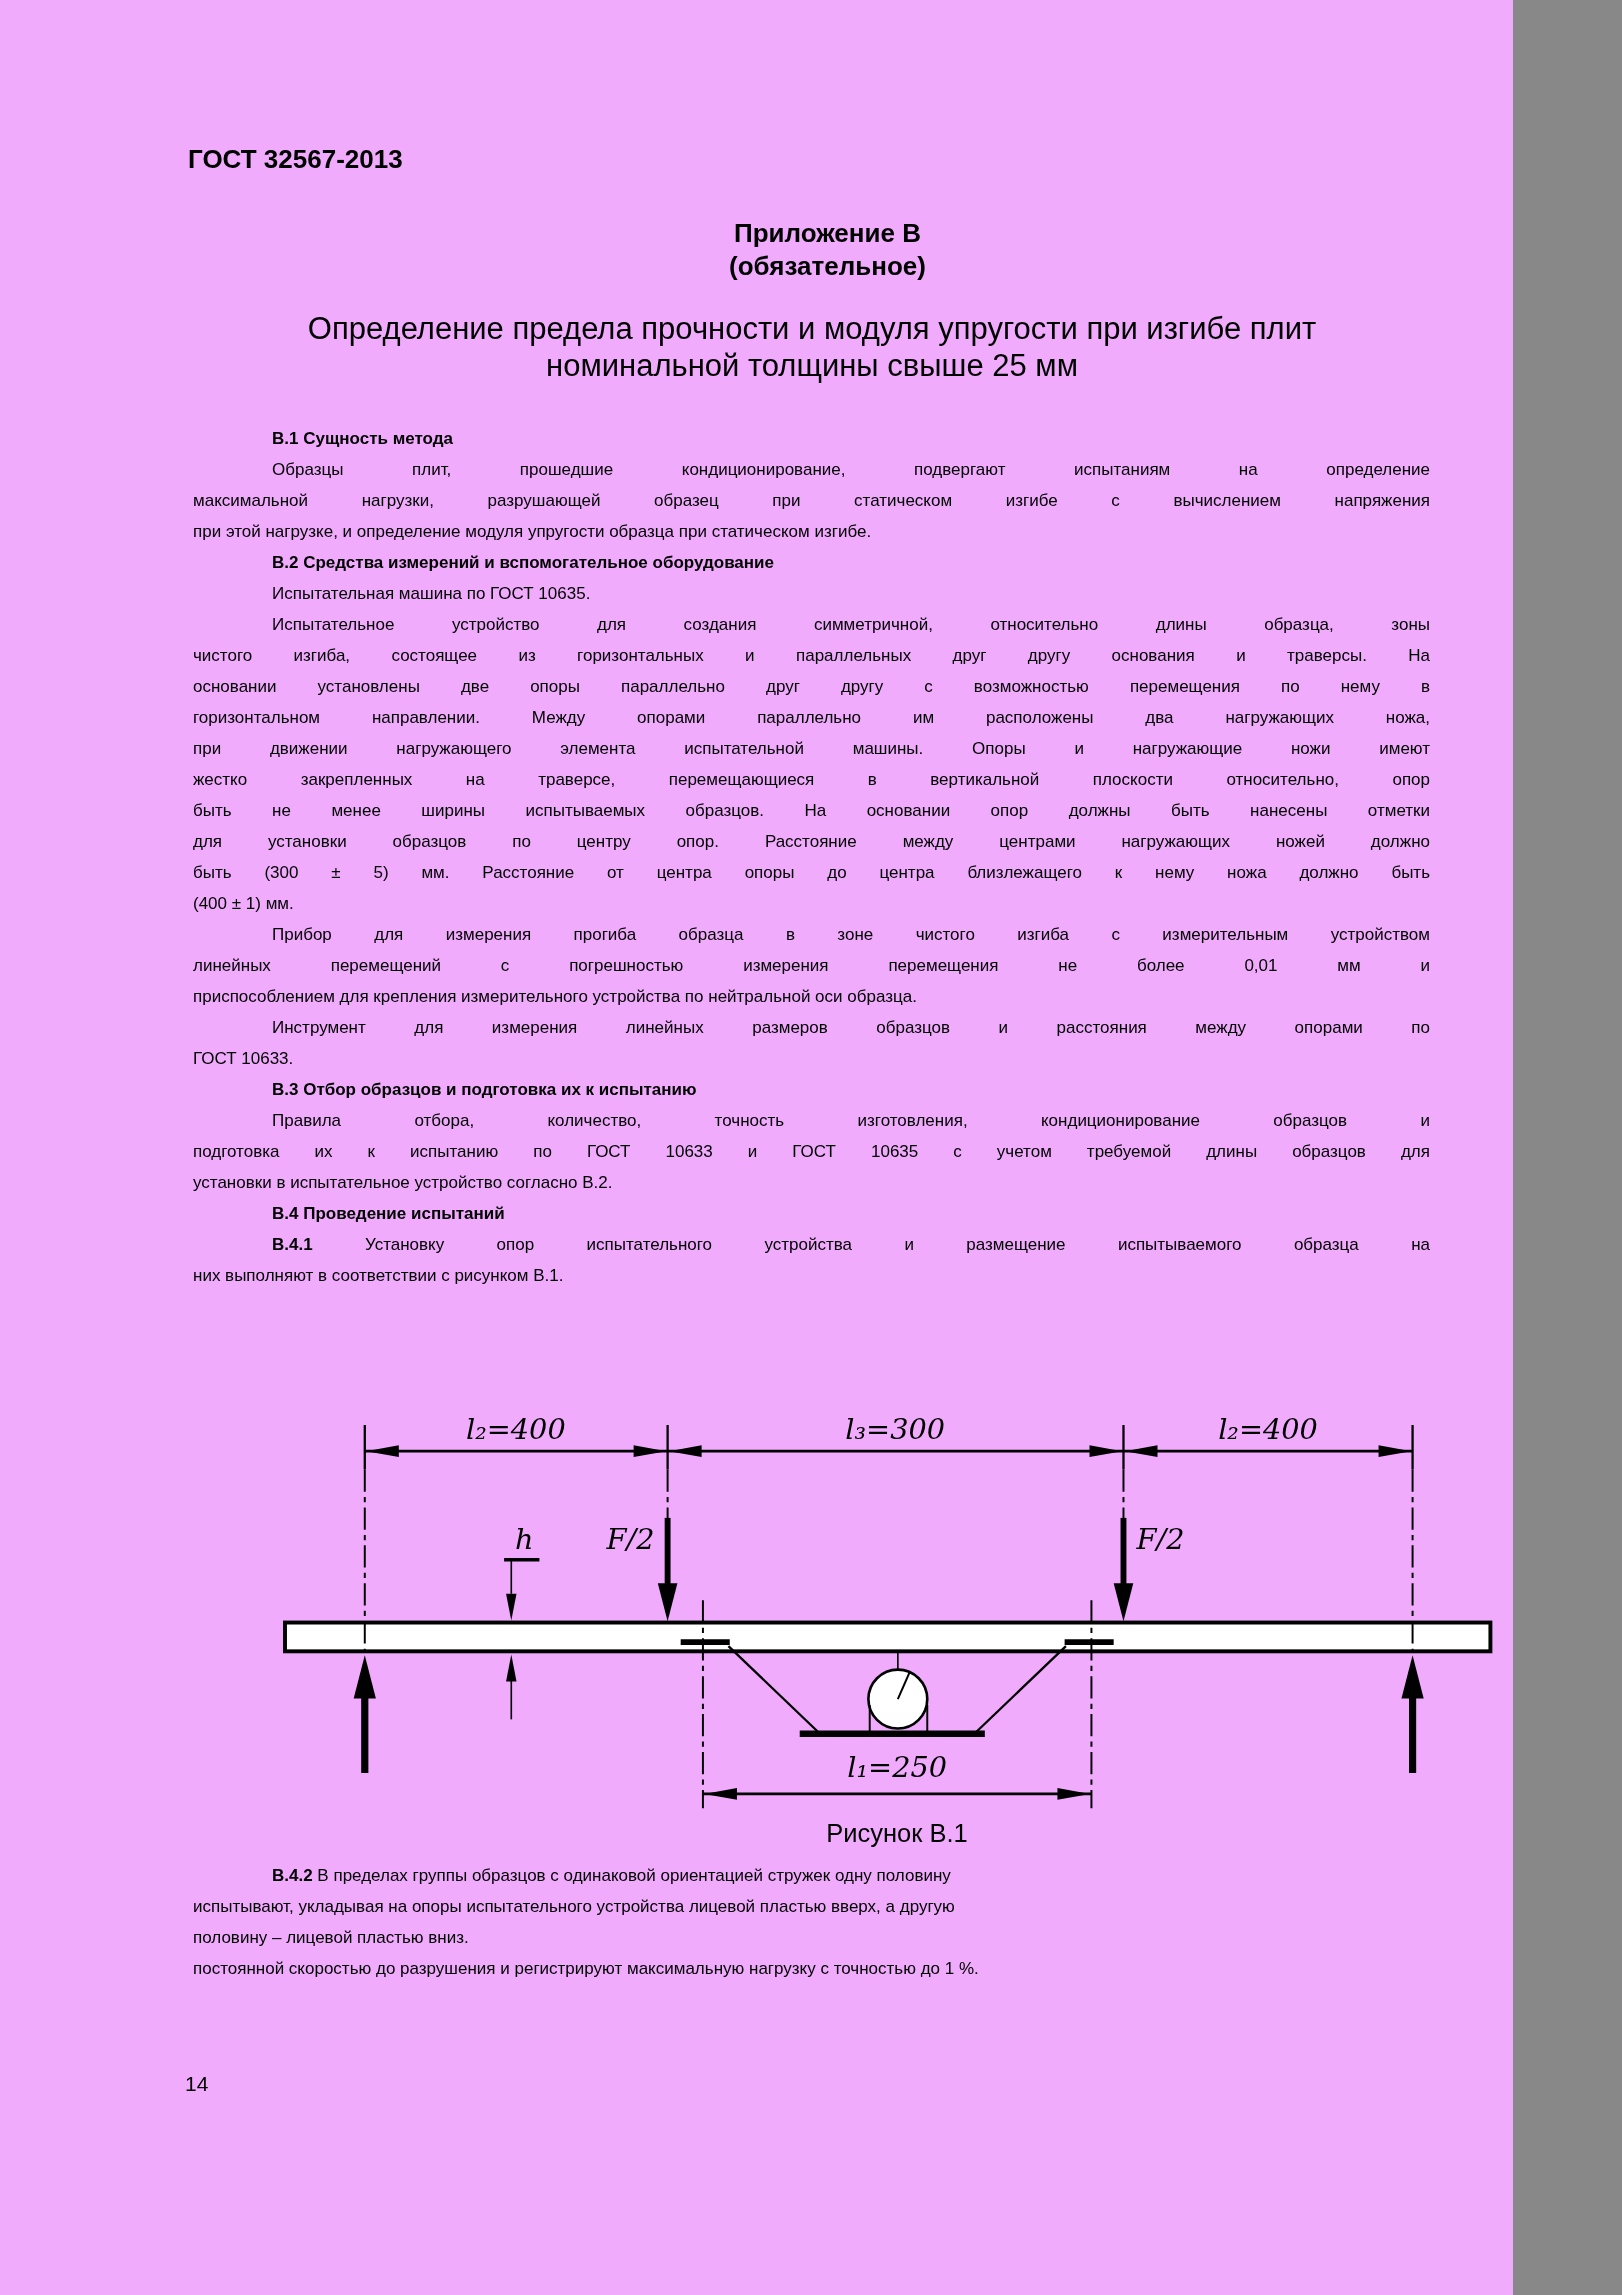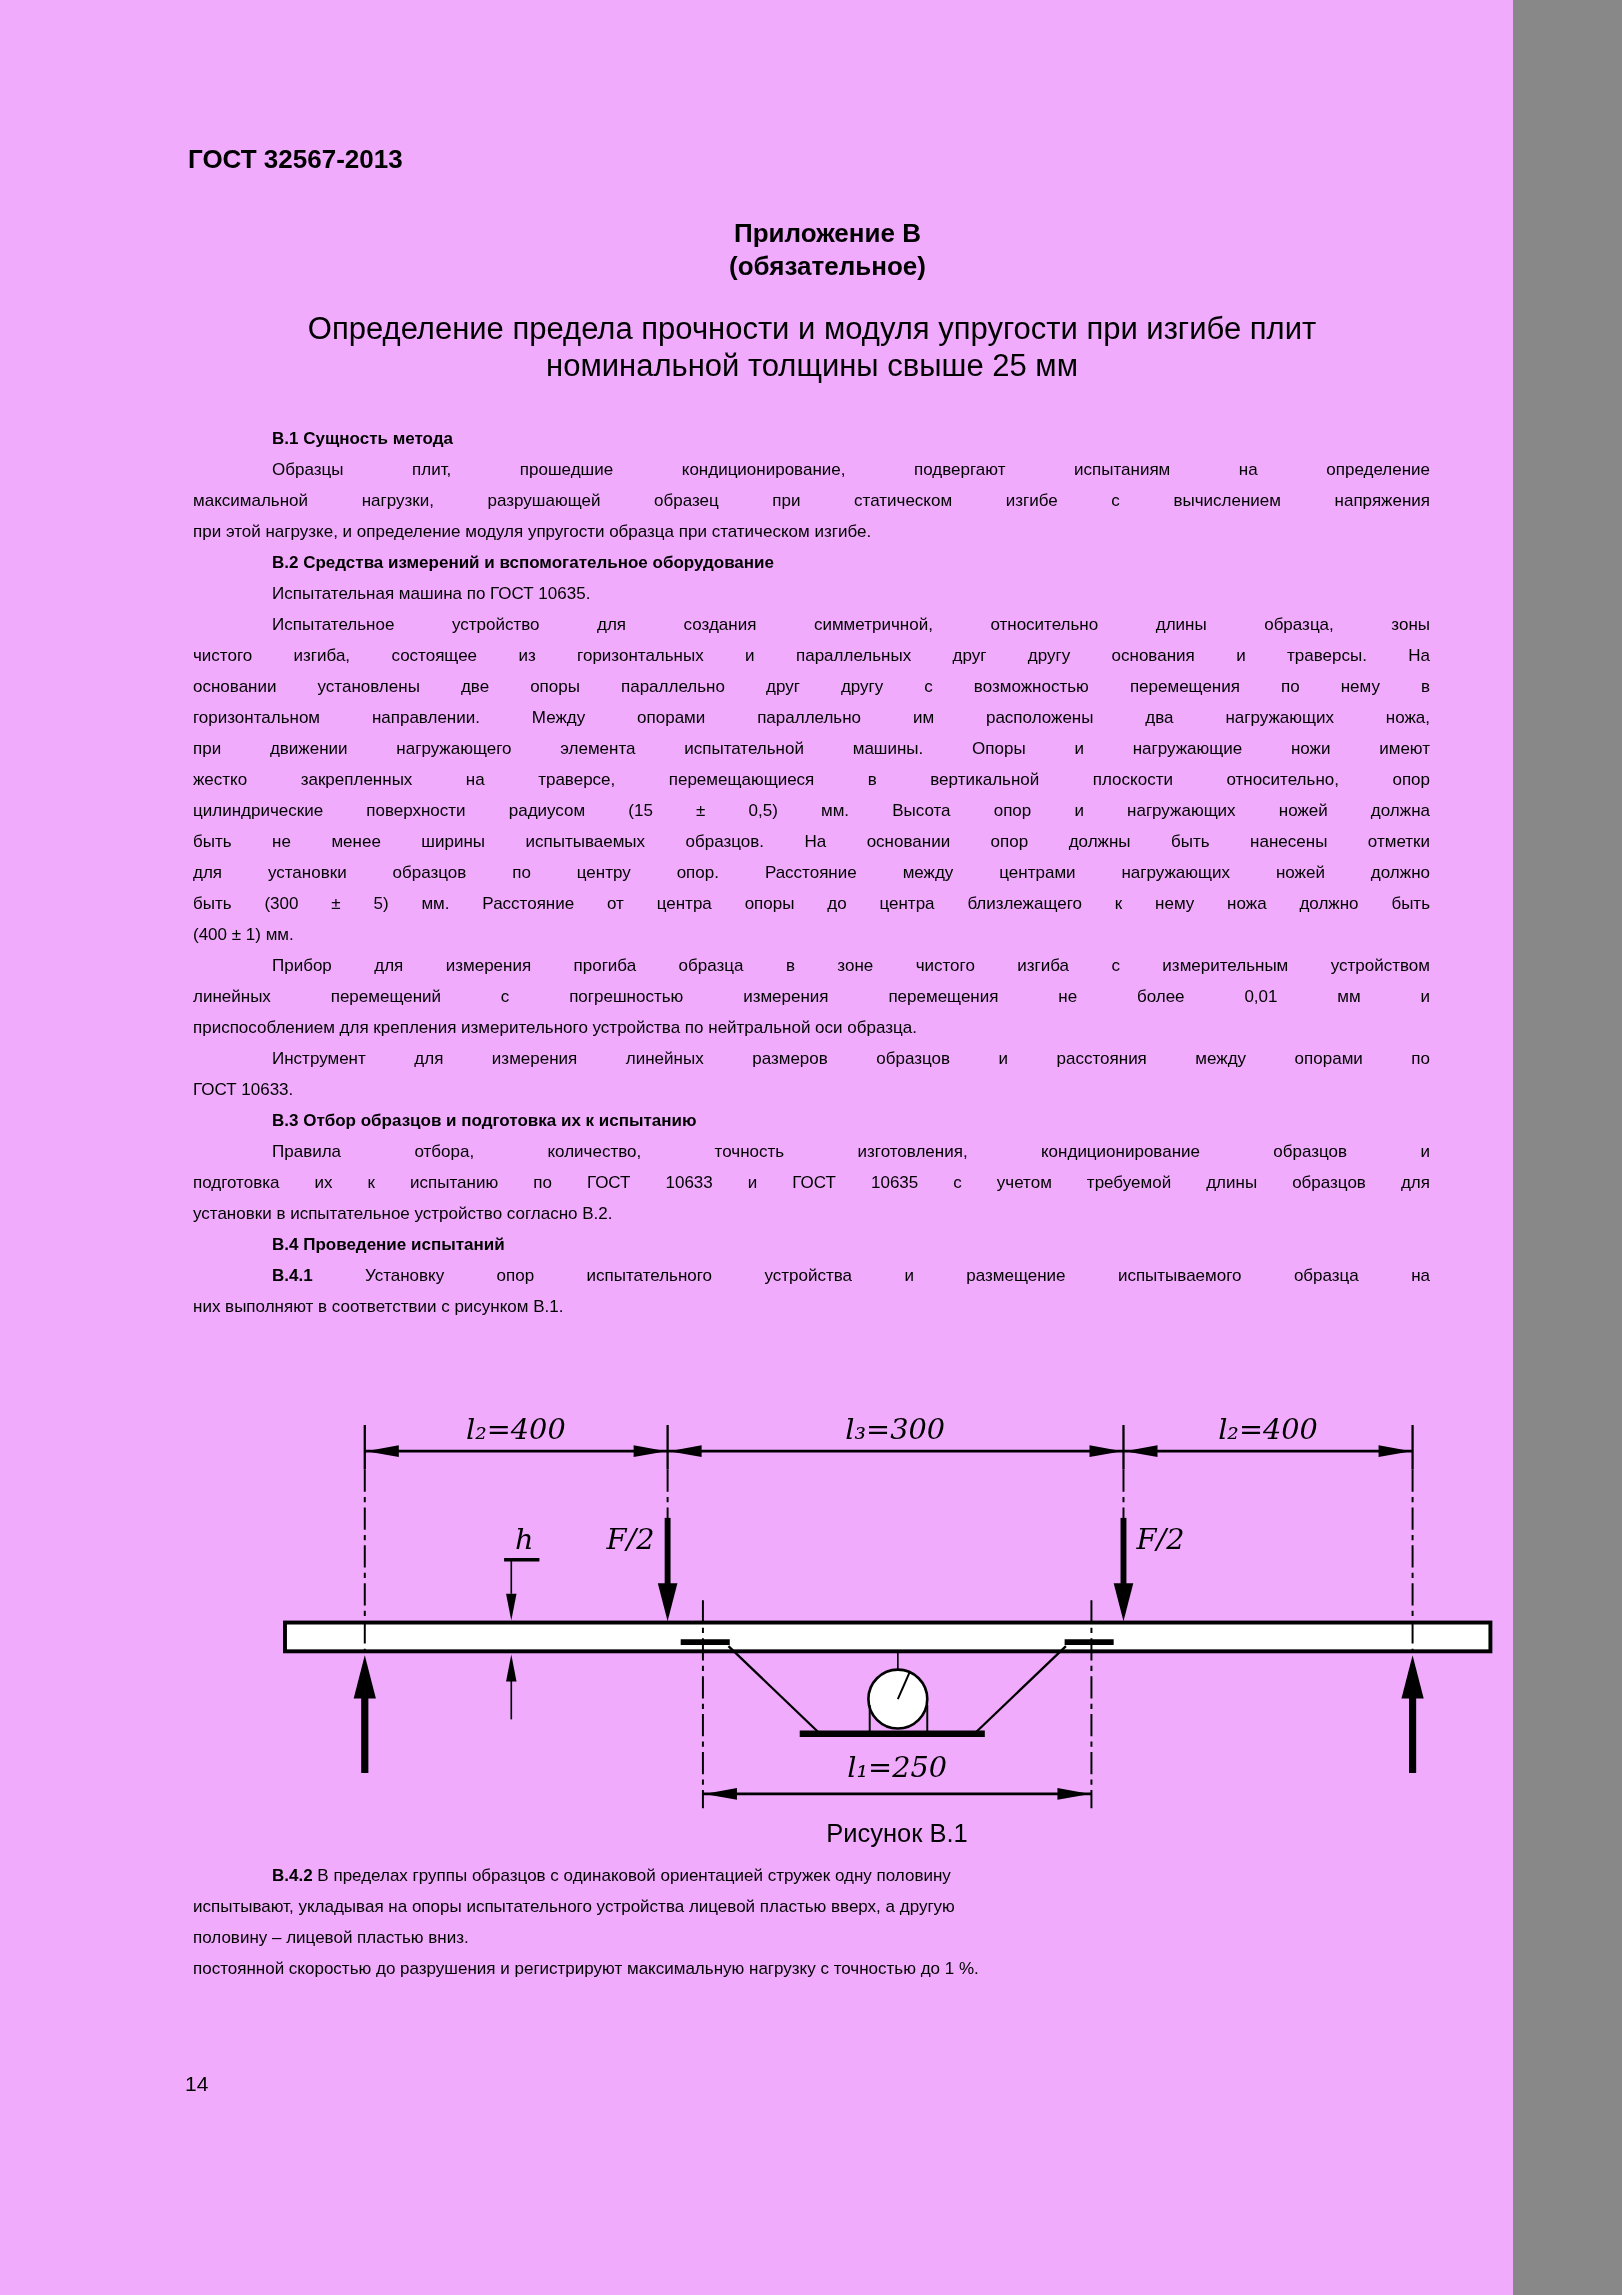--- a/index.html
+++ b/index.html
@@ -56,21 +56,20 @@
 
     <div class="ln hd ind">В.2 Средства измерений и вспомогательное оборудование</div>
     <div class="ln ind">Испытательная машина по ГОСТ 10635.</div>
 
     <div class="ln j ind">Испытательное устройство для создания симметричной, относительно длины образца, зоны</div>
     <div class="ln j">чистого изгиба, состоящее из горизонтальных и параллельных друг другу основания и траверсы. На</div>
     <div class="ln j">основании установлены две опоры параллельно друг другу с возможностью перемещения по нему в</div>
     <div class="ln j">горизонтальном направлении. Между опорами параллельно им расположены два нагружающих ножа,</div>
     <div class="ln j">при движении нагружающего элемента испытательной машины. Опоры и нагружающие ножи имеют</div>
     <div class="ln j">жестко закрепленных на траверсе, перемещающиеся в вертикальной плоскости относительно, опор</div>
-    <div class="ln j">цилиндрические поверхности радиусом (15 ± 0,5) мм. Высота опор и нагружающих ножей должна</div>
     <div class="ln j">быть не менее ширины испытываемых образцов. На основании опор должны быть нанесены отметки</div>
     <div class="ln j">для установки образцов по центру опор. Расстояние между центрами нагружающих ножей должно</div>
     <div class="ln j">быть (300 ± 5) мм. Расстояние от центра опоры до центра близлежащего к нему ножа должно быть</div>
     <div class="ln">(400 ± 1) мм.</div>
 
     <div class="ln j ind">Прибор для измерения прогиба образца в зоне чистого изгиба с измерительным устройством</div>
     <div class="ln j">линейных перемещений с погрешностью измерения перемещения не более 0,01 мм и</div>
     <div class="ln">приспособлением для крепления измерительного устройства по нейтральной оси образца.</div>
 
     <div class="ln j ind">Инструмент для измерения линейных размеров образцов и расстояния между опорами по</div>

